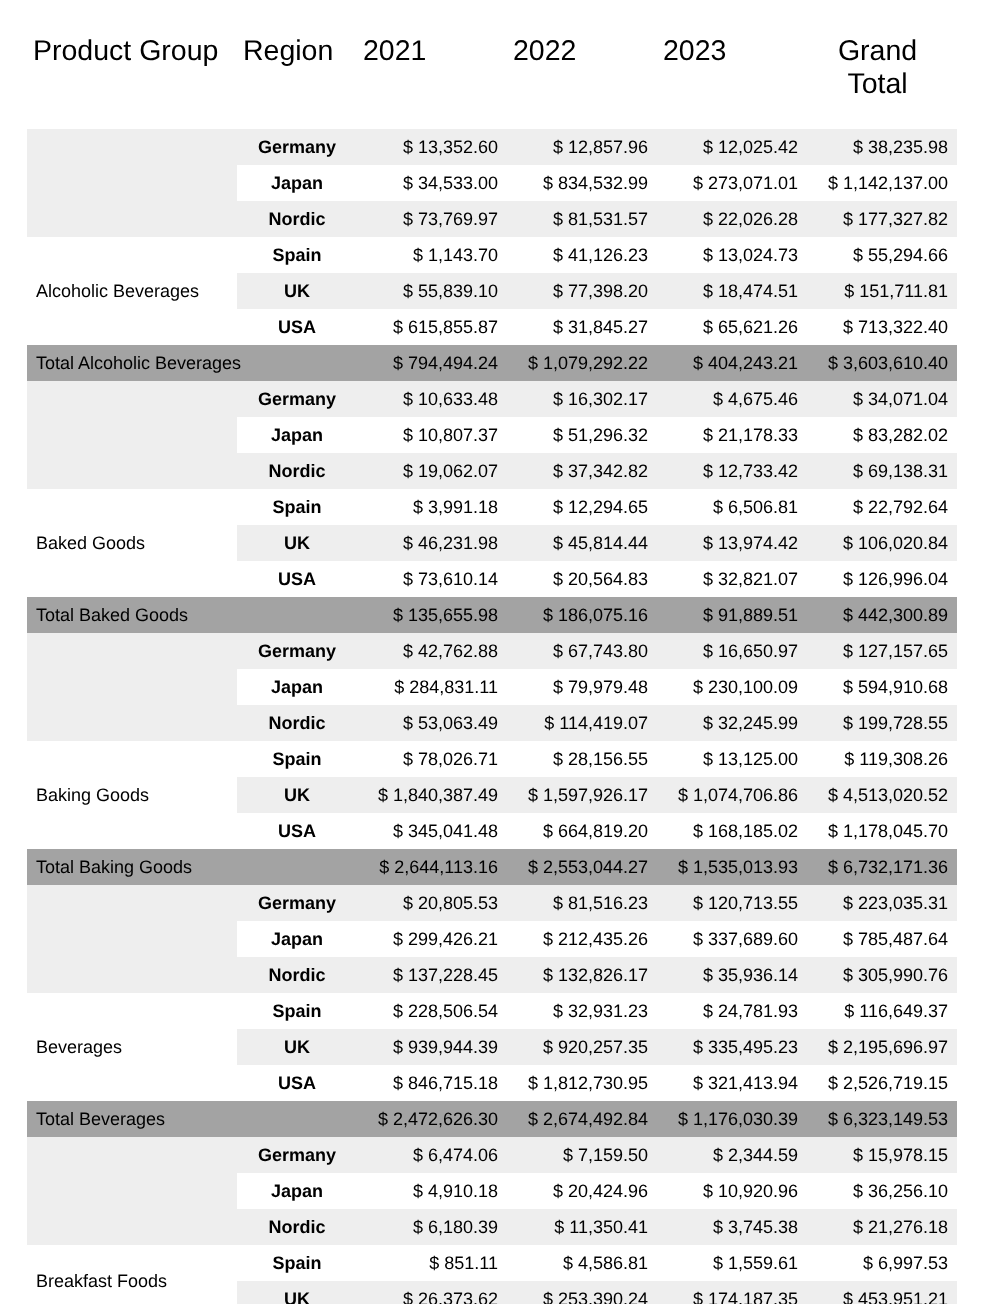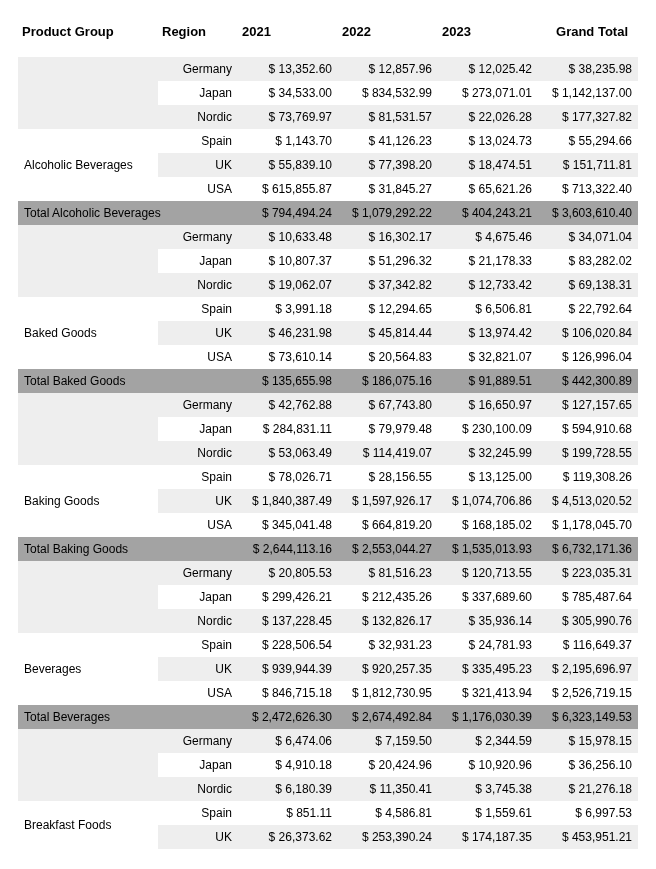--- a/index.html
+++ b/index.html
@@ -22,35 +22,35 @@
   }
   col.c-group  { width: 140px; }
   col.c-region { width: 80px; }
   col.c-y1     { width: 100px; }
   col.c-y2     { width: 100px; }
   col.c-y3     { width: 100px; }
   col.c-gt     { width: 100px; }
 
   th {
     text-align: left;
-    font-weight: bold;
+    font-weight: normal;
     padding: 10px 4px 18px 4px;
     vertical-align: top;
-    font-size: 13px;
+    font-size: 19px;
   }
   th.num { text-align: left; }
-  th.gt  { text-align: right; padding-right: 10px; }
+  th.gt  { text-align: center; padding-right: 10px; }
 
   td {
     padding: 5px 6px;
     vertical-align: middle;
     white-space: nowrap;
   }
   td.num { text-align: right; }
-  td.region { text-align: right; }
+  td.region { text-align: center; font-weight: bold; }
   td.group-label {
     text-align: left;
     white-space: normal;
     padding-right: 2px;
   }
 
   tr.zebra-odd td  { background: #eeeeee; }
   tr.zebra-even td { background: #ffffff; }
 
   tr.total td {

